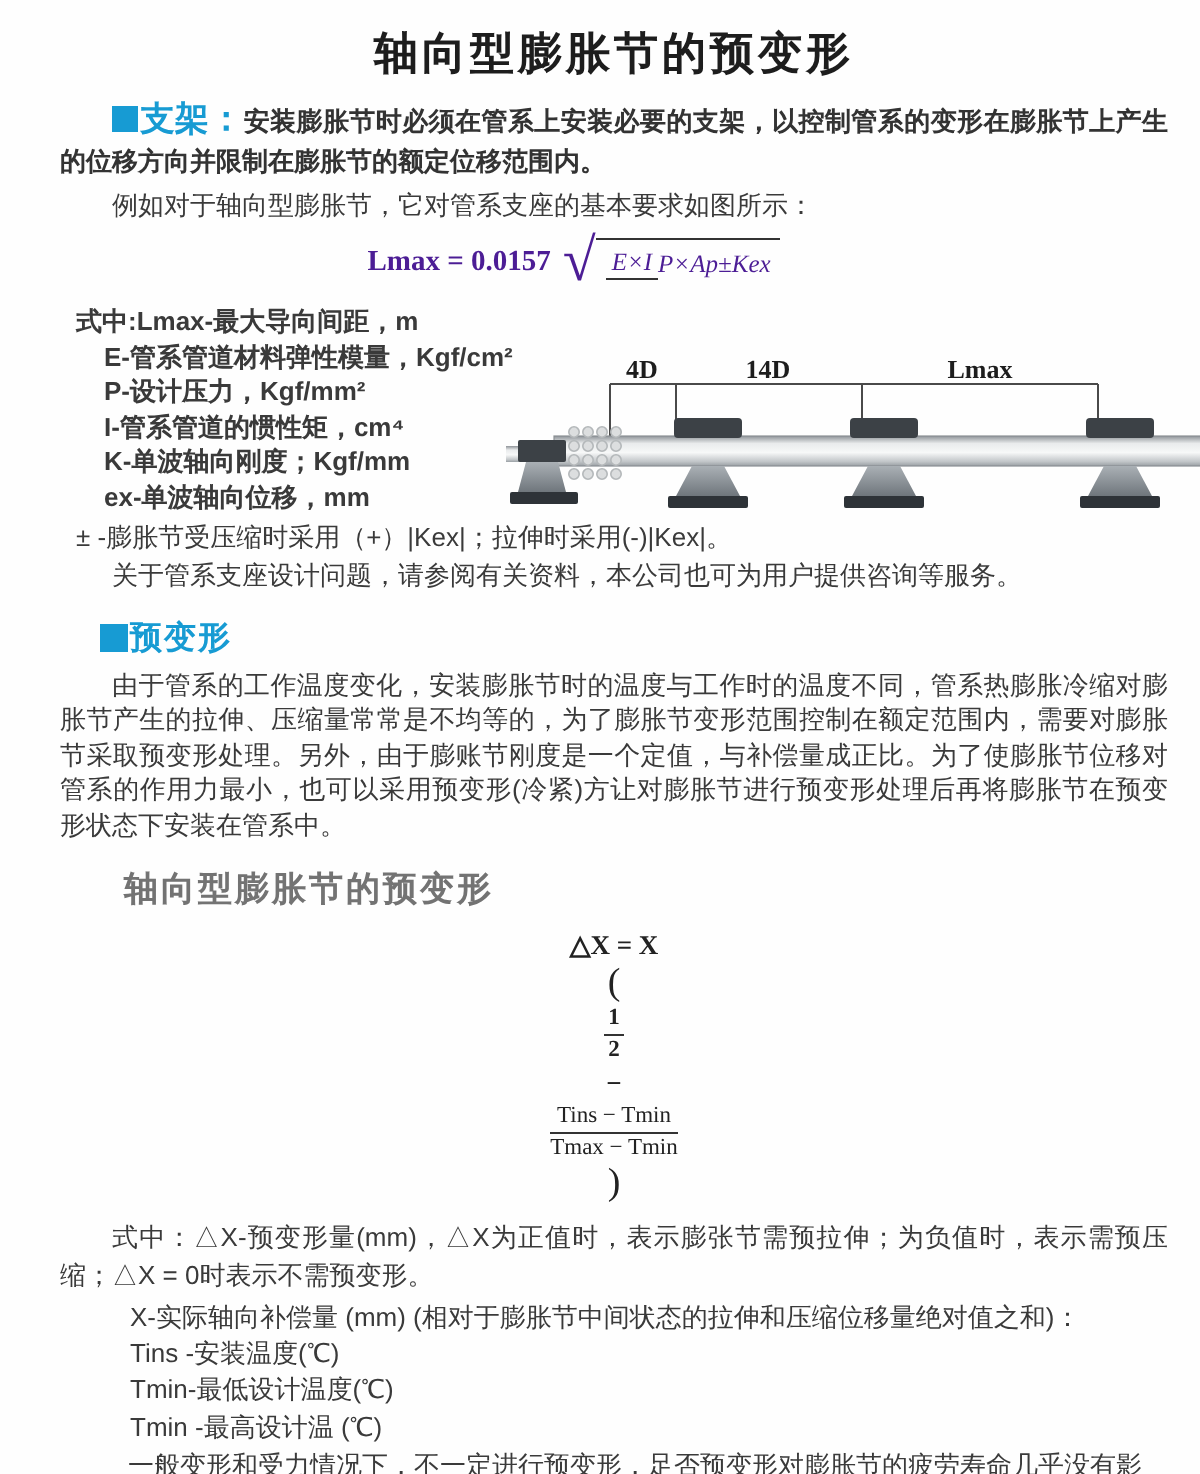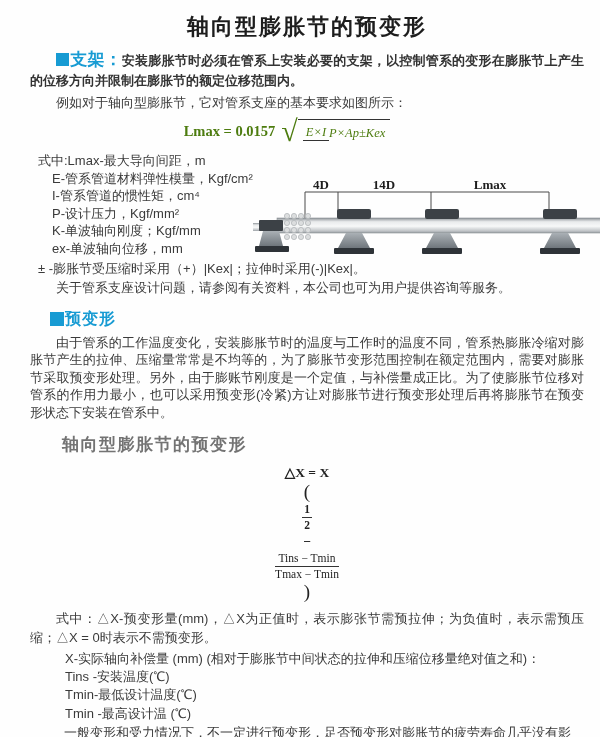--- a/index.html
+++ b/index.html
@@ -29,34 +29,34 @@
     display:inline-block;width:13px;height:13px;background:#179bd3;
     margin-right:1px;vertical-align:-1px;
   }
   .example-line{
     font-size:13px;line-height:19px;text-indent:26px;margin:3px 0 2px;
   }
 
   
   .formula-lmax{
     display:flex;justify-content:center;align-items:center;
-    font-family:"Liberation Serif",serif;margin:6px 40px 8px 0;color:#4d7c0f;
+    font-family:"Liberation Serif",serif;margin:6px 40px 8px 0;color:#4c1d95;
   }
   .formula-lmax .lhs{font-weight:bold;font-size:14.5px;margin-right:6px;}
   .sqrt{display:inline-flex;align-items:flex-start;}
   .radical{font-size:30px;line-height:26px;font-weight:400;}
   .sqrt-body{border-top:1.6px solid #333;padding:2px 5px 0 5px;margin-top:1px;}
   .frac{display:inline-flex;flex-direction:row;text-align:center;
         font-style:italic;font-size:12.5px;line-height:14px;}
   .frac .num{border-bottom:1px solid #333;padding:0 3px 1px;}
   .frac .den{padding-top:1px;}
 
   .defs-wrap{position:relative;}
   .defs{font-size:13px;line-height:17.6px;}
-  .defs div{padding-left:22px;}
+  .defs div{padding-left:22px;font-weight:bold;}
   .defs div.first{padding-left:8px;}
 
   .diagram{position:absolute;left:223px;top:26px;width:356px;height:95px;}
 
   .pm-line{font-size:13px;line-height:19px;padding-left:8px;margin-top:1px;}
   .consult-line{font-size:13px;line-height:19px;text-indent:26px;}
 
   .section-header{
     display:flex;align-items:center;color:#179bd3;
     font-size:16px;font-weight:bold;margin:12px 0 4px;letter-spacing:1px;padding-left:20px;
@@ -116,22 +116,22 @@
           <span class="den">P×Ap±Kex</span>
         </span>
       </span>
     </span>
   </div>
 
   <div class="defs-wrap">
     <div class="defs">
       <div class="first">式中:Lmax-最大导向间距，m</div>
       <div>E-管系管道材料弹性模量，Kgf/cm²</div>
+      <div>P-设计压力，Kgf/mm²</div>
       <div>I-管系管道的惯性矩，cm⁴</div>
-      <div>P-设计压力，Kgf/mm²</div>
       <div>K-单波轴向刚度；Kgf/mm</div>
       <div>ex-单波轴向位移，mm</div>
     </div>
 
     <div class="diagram">
       <svg width="356" height="95" viewBox="0 0 356 95">
         <defs>
           <linearGradient id="pipeGrad" x1="0" y1="0" x2="0" y2="1">
             <stop offset="0" stop-color="#8f9499"></stop>
             <stop offset="0.25" stop-color="#e9ebec"></stop>

